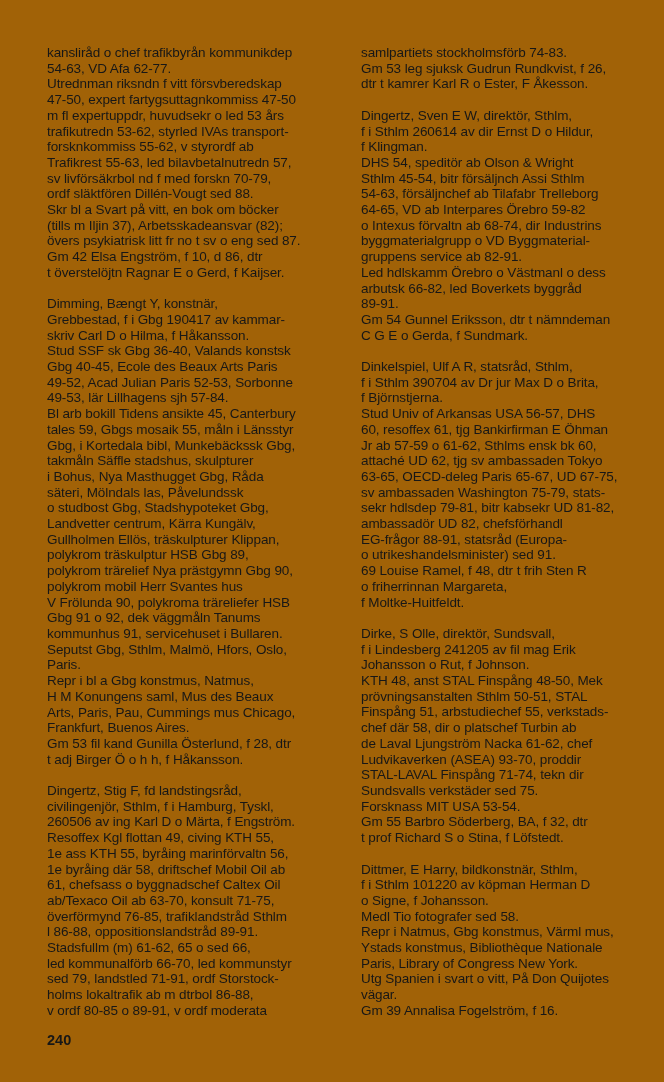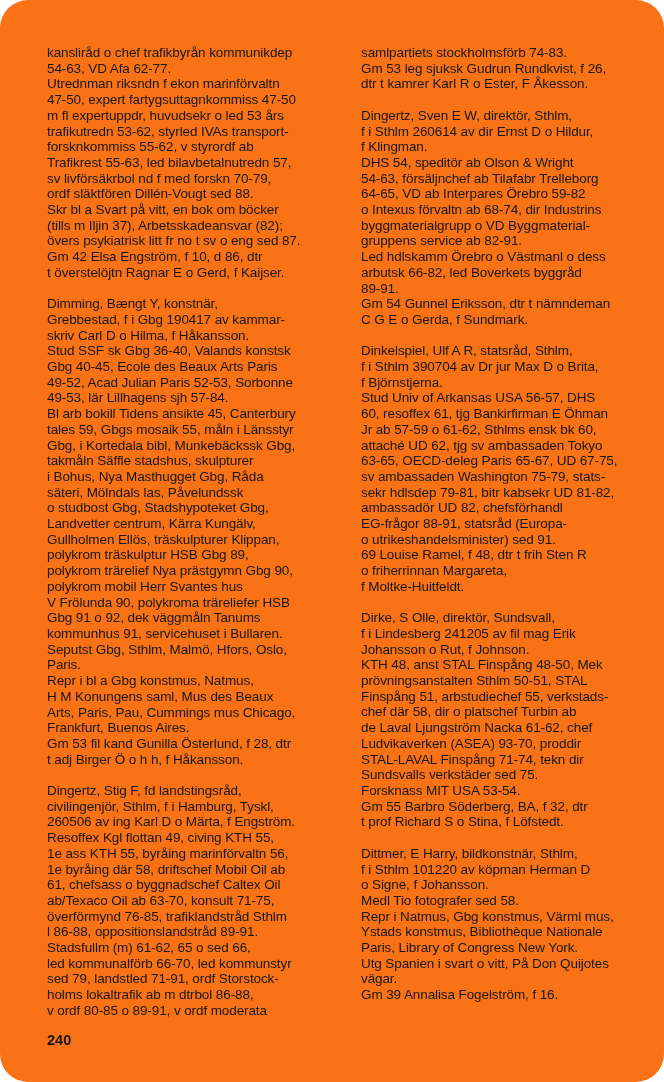--- a/index.html
+++ b/index.html
@@ -34,26 +34,26 @@
     left: 47px;
     top: 1032px;
     font-size: 14.5px;
     font-weight: 700;
     letter-spacing: 0;
   }
 </style>
 </head>
 <body>
 
-<div class="page" style="background: #f97316; color: rgb(23, 23, 23); border-radius: 28px;">
+<div class="page" style="background: #a16207; color: rgb(23, 23, 23);">
   <div class="col col-0">
       <div class="para">
         <div class="line">kansliråd o chef trafikbyrån kommunikdep</div>
         <div class="line">54-63, VD Afa 62-77.</div>
-        <div class="line">Utrednman riksndn f ekon marinförvaltn</div>
+        <div class="line">Utrednman riksndn f vitt försvberedskap</div>
         <div class="line">47-50, expert fartygsuttagnkommiss 47-50</div>
         <div class="line">m fl expertuppdr, huvudsekr o led 53 års</div>
         <div class="line">trafikutredn 53-62, styrled IVAs transport-</div>
         <div class="line">forsknkommiss 55-62, v styrordf ab</div>
         <div class="line">Trafikrest 55-63, led bilavbetalnutredn 57,</div>
         <div class="line">sv livförsäkrbol nd f med forskn 70-79,</div>
         <div class="line">ordf släktfören Dillén-Vougt sed 88.</div>
         <div class="line">Skr bl a Svart på vitt, en bok om böcker</div>
         <div class="line">(tills m Iljin 37), Arbetsskadeansvar (82);</div>
         <div class="line">övers psykiatrisk litt fr no t sv o eng sed 87.</div>
@@ -114,20 +114,21 @@
       <div class="para">
         <div class="line">samlpartiets stockholmsförb 74-83.</div>
         <div class="line">Gm 53 leg sjuksk Gudrun Rundkvist, f 26,</div>
         <div class="line">dtr t kamrer Karl R o Ester, F Åkesson.</div>
       </div>
       <div class="para">
         <div class="line"><span class="b">Dingertz, Sven</span><span> E W, direktör, Sthlm,</span></div>
         <div class="line">f i Sthlm 260614 av dir Ernst D o Hildur,</div>
         <div class="line">f Klingman.</div>
         <div class="line">DHS 54, speditör ab Olson &amp; Wright</div>
+        <div class="line">Sthlm 45-54, bitr försäljnch Assi Sthlm</div>
         <div class="line">54-63, försäljnchef ab Tilafabr Trelleborg</div>
         <div class="line">64-65, VD ab Interpares Örebro 59-82</div>
         <div class="line">o Intexus förvaltn ab 68-74, dir Industrins</div>
         <div class="line">byggmaterialgrupp o VD Byggmaterial-</div>
         <div class="line">gruppens service ab 82-91.</div>
         <div class="line">Led hdlskamm Örebro o Västmanl o dess</div>
         <div class="line">arbutsk 66-82, led Boverkets byggråd</div>
         <div class="line">89-91.</div>
         <div class="line">Gm 54 Gunnel Eriksson, dtr t nämndeman</div>
         <div class="line">C G E o Gerda, f Sundmark.</div>

